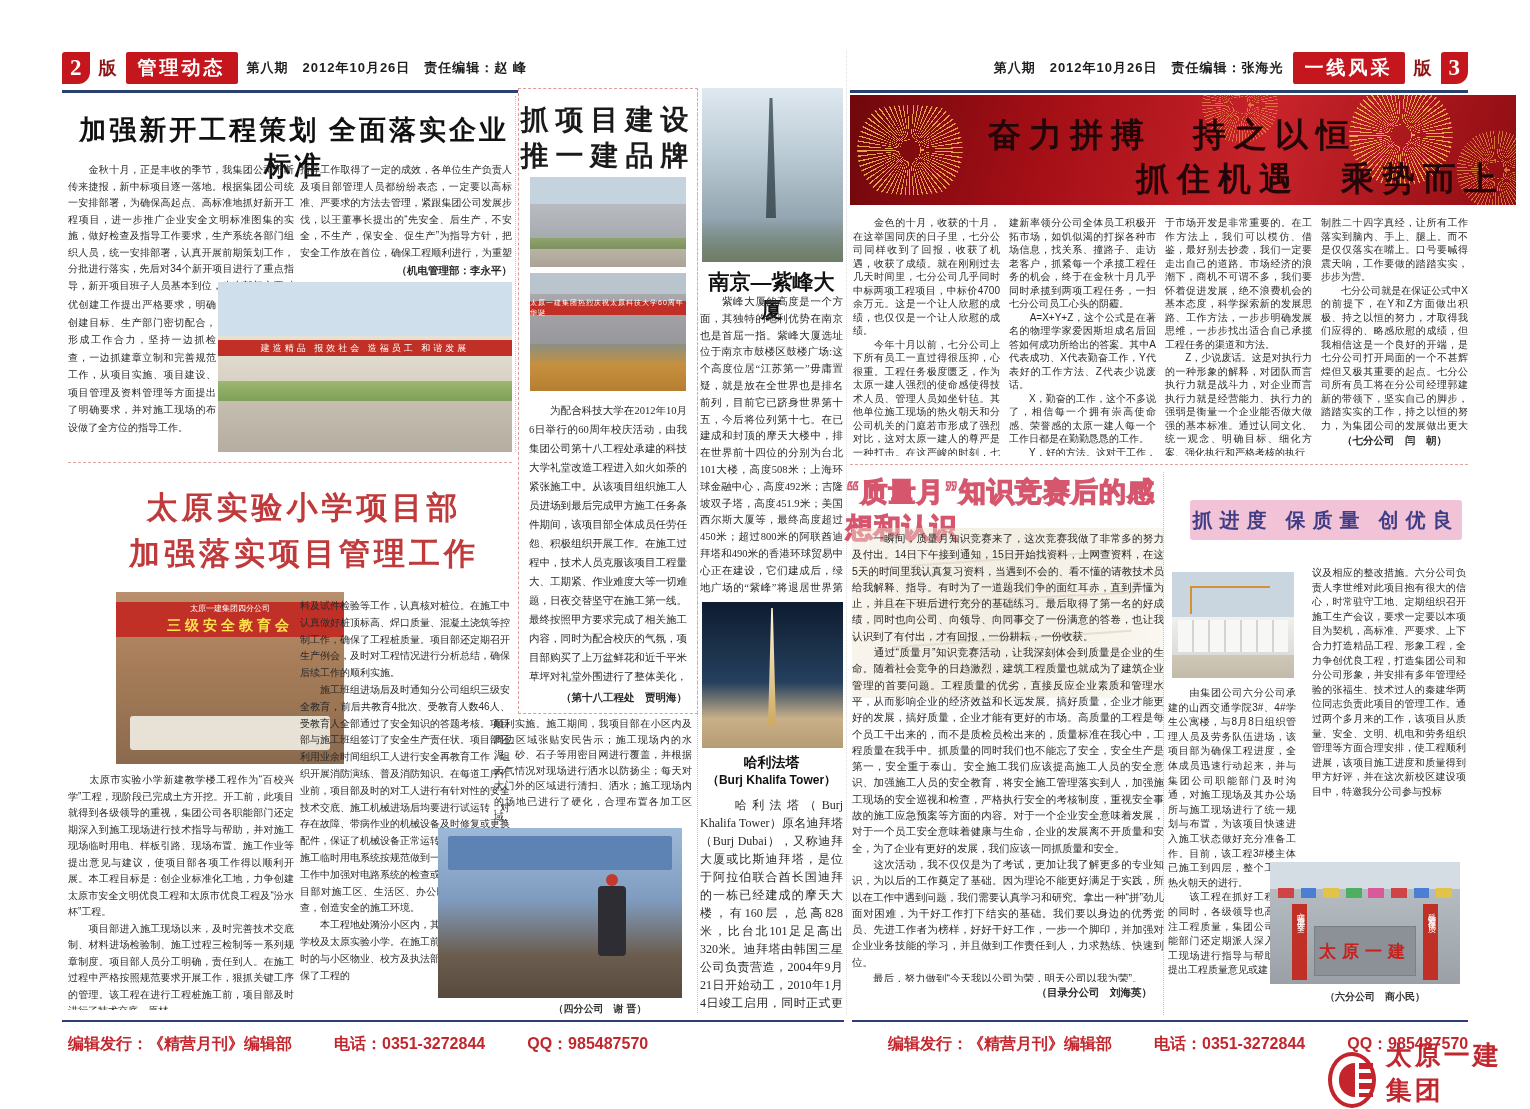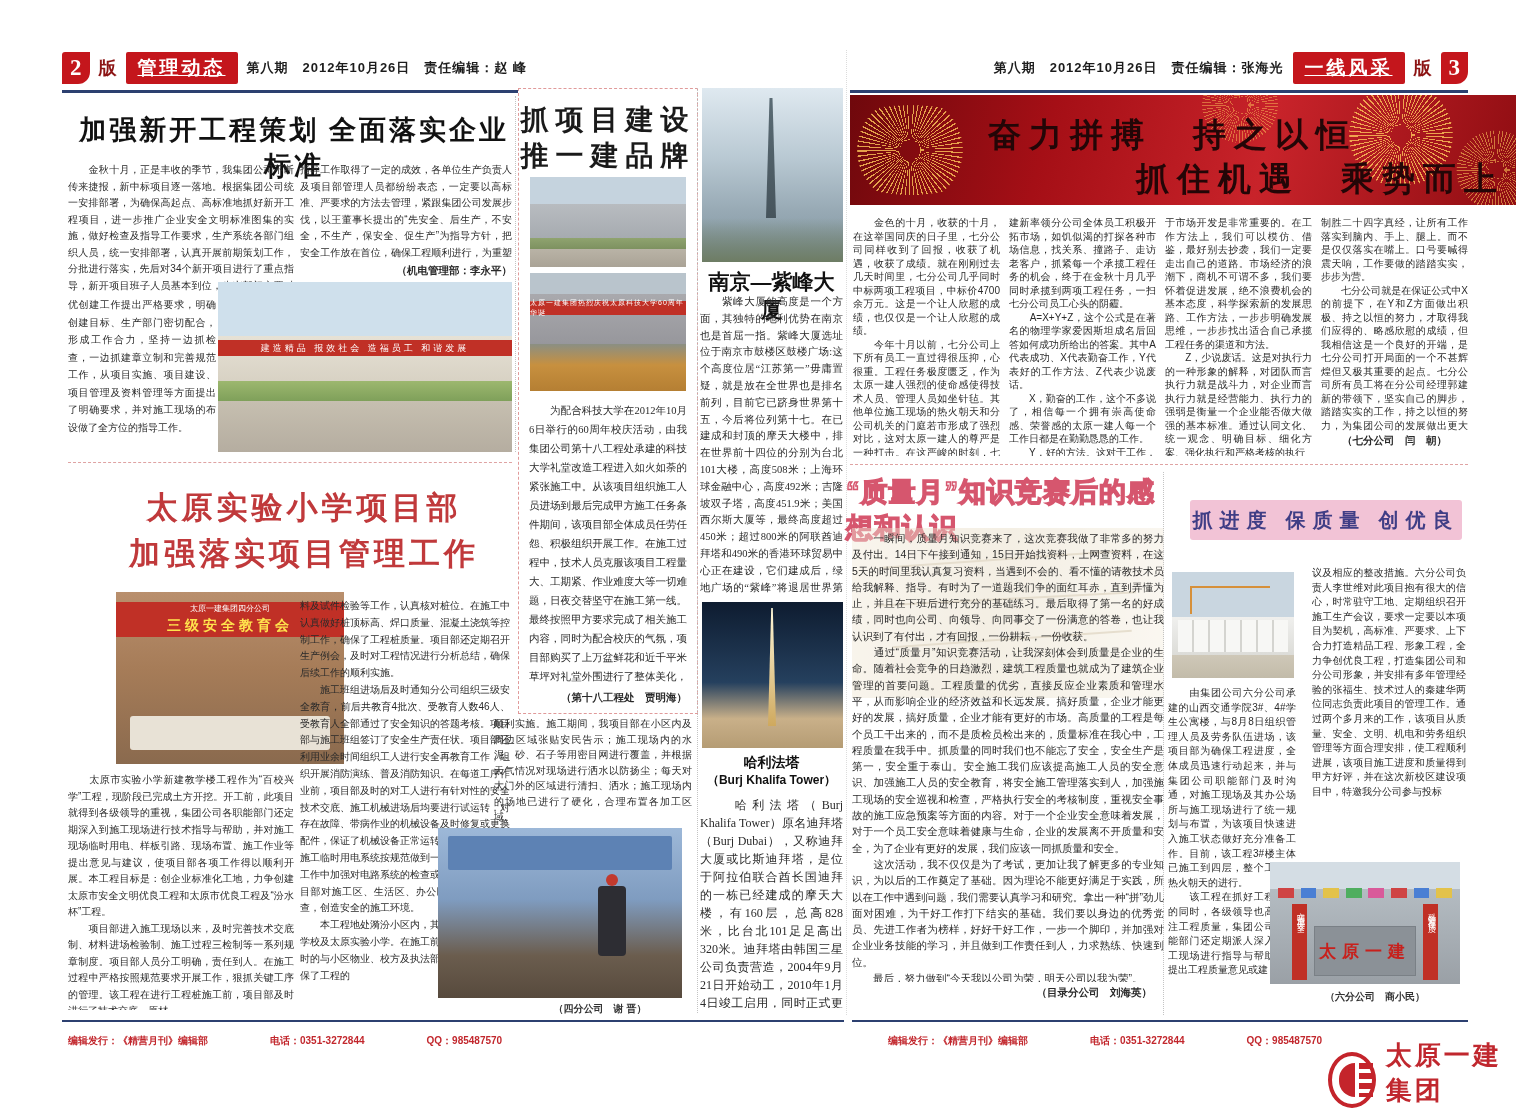--- a/index.html
+++ b/index.html
@@ -5,21 +5,21 @@
   html,body{margin:0;padding:0;background:#e9e9e9;}
   .sheet{position:relative;width:1530px;height:1109px;background:#ffffff;margin:0 auto;
          font-family:"Liberation Sans","DejaVu Sans",sans-serif;color:#222;overflow:hidden;}
   .abs{position:absolute;}
   
   .pagehead{position:absolute;display:flex;align-items:center;gap:9px;}
   .badge{background:#c4161c;color:#fff;font-weight:bold;font-size:23px;line-height:30px;
          padding:1px 8px;border-radius:3px 0 12px 0;font-family:"Liberation Serif",serif;}
   .pword{color:#8c1414;font-weight:900;font-size:18px;}
   .secbox{background:#c4161c;color:#fff;font-weight:bold;font-size:19px;letter-spacing:3px;
-          padding:3px 12px;border-radius:2px;text-decoration:underline;}
+          padding:3px 12px;border-radius:2px;}
   .issue{font-size:13px;font-weight:bold;color:#1c1c1c;letter-spacing:1px;}
   .navyline{position:absolute;height:3px;background:#2c4070;}
   
   .col{position:absolute;font-size:10px;line-height:16.5px;text-align:justify;color:#2a2a2a;
        overflow:hidden;white-space:pre-line;}
   .dense{font-size:10px;line-height:13.5px;}
   .kai{font-family:"Liberation Serif","DejaVu Serif",serif;}
   .byline{position:absolute;font-size:10.5px;font-weight:bold;color:#2a2a2a;text-align:right;}
   .caption{position:absolute;font-size:10px;color:#333;text-align:center;}
   
@@ -43,21 +43,21 @@
   .banner{position:absolute;background:linear-gradient(105deg,#6f080c 0%,#a50f16 30%,#c8232a 62%,#8f0d12 100%);
           overflow:hidden;}
   .fw{position:absolute;border-radius:50%;
       background:repeating-conic-gradient(rgba(255,205,100,0) 0deg 4deg,rgba(255,200,90,.8) 4deg 5.5deg);
       -webkit-mask:radial-gradient(circle,transparent 0 10%,#000 10% 52%,transparent 53%);
       mask:radial-gradient(circle,transparent 0 10%,#000 10% 52%,transparent 53%);}
   .bantitle{position:absolute;font-weight:900;color:#230607;letter-spacing:8px;font-size:33px;
             font-family:"Liberation Serif","DejaVu Serif",serif;}
   .pinkbox{position:absolute;background:#f2c3d6;border-radius:3px;color:#3f3d85;font-weight:900;
            text-align:center;letter-spacing:7px;font-family:"Liberation Serif","DejaVu Serif",serif;}
-  .footer{position:absolute;display:flex;gap:62px;font-size:10px;font-weight:bold;color:#c2272d;}
+  .footer{position:absolute;display:flex;gap:42px;font-size:16px;font-weight:bold;color:#c2272d;}
   .vtext{writing-mode:vertical-rl;letter-spacing:2px;}
   .logo{position:absolute;display:flex;align-items:center;gap:10px;}
   .logo-cn{font-size:26px;font-weight:900;color:#c0272e;letter-spacing:3px;
            font-family:"Liberation Serif","DejaVu Serif",serif;}
   .logo-en{font-size:6.5px;color:#9a9a9a;letter-spacing:1.4px;}
 </style>
 </head>
 <body>
 
 <div class="sheet">

